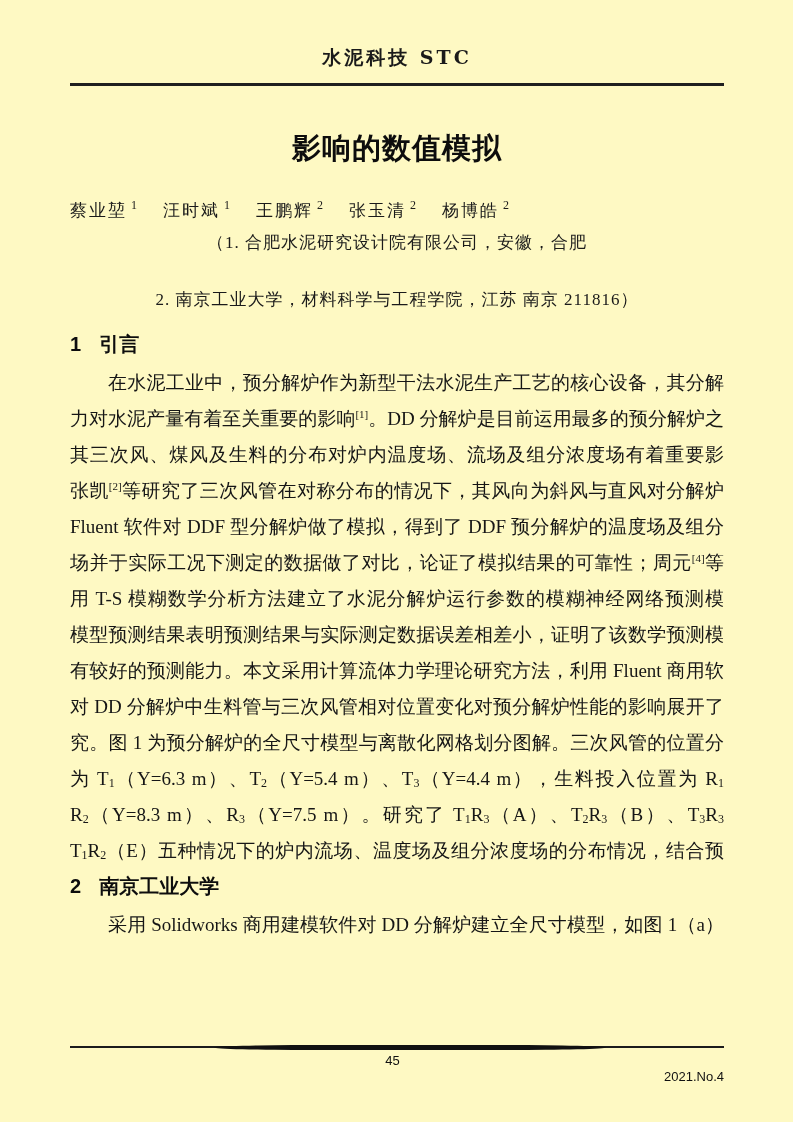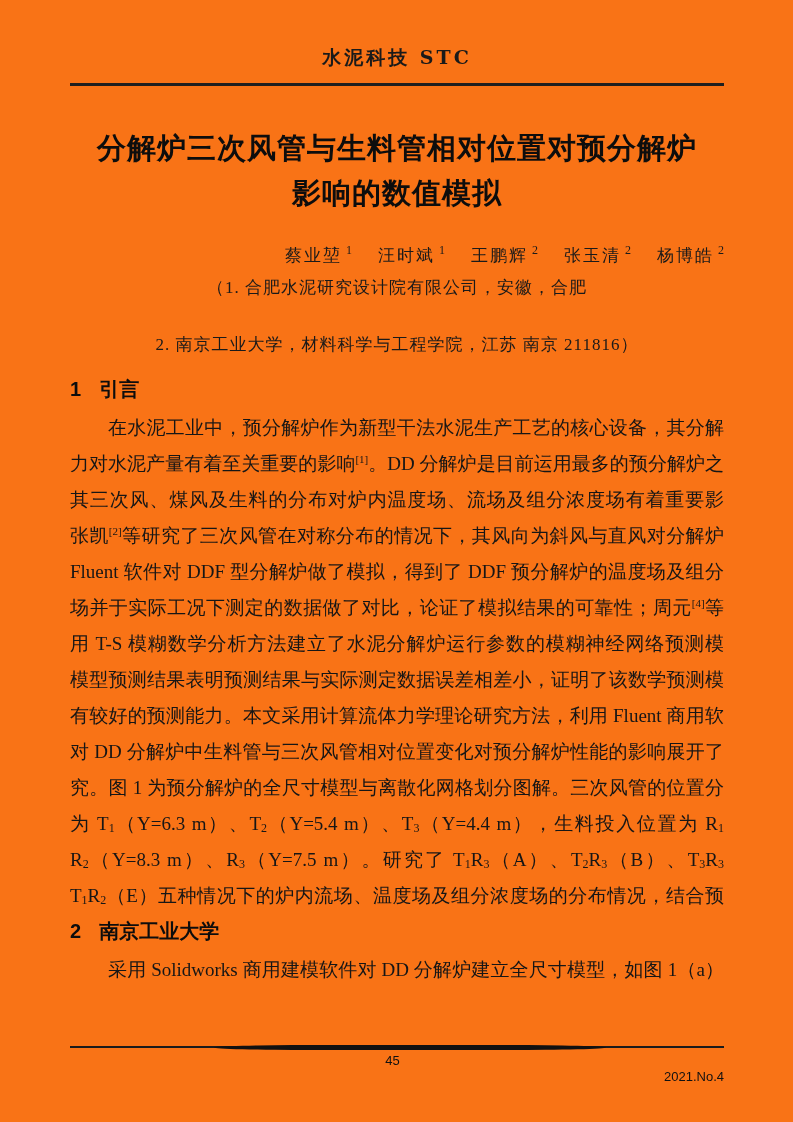--- a/index.html
+++ b/index.html
@@ -2,21 +2,21 @@
 <html lang="zh"><head>
 <meta charset="utf-8">
 <title>水泥科技 STC</title>
 <style>
   html,body{margin:0;padding:0;background:#ffffff;}
   .page{
     position:relative;
     width:793px;height:1122px;
     box-sizing:border-box;
     padding:0 69px 0 70px;
-    background:#f97316;
+    background:#fef9c3;
     color:#151515;
     display:flex;flex-direction:column;
     font-family:"Liberation Serif","DejaVu Serif",serif;
     overflow:hidden;
   }
   
   .running-head{
     margin-top:45px;text-align:center;
     font-size:19px;line-height:25px;letter-spacing:3px;
     font-family:"DejaVu Serif","Liberation Serif",serif;
@@ -26,21 +26,21 @@
   
   .title{
     margin:40px 0 0 0;text-align:center;
     font-family:"Liberation Sans","DejaVu Sans",sans-serif;
     font-weight:700;font-size:29px;line-height:45px;color:#0d0d0d;
   }
   .title .title-line{display:block;letter-spacing:1px;}
   
   .authors{
     margin-top:25px;height:26px;
-    display:flex;justify-content:flex-end;align-items:flex-end;gap:26px;
+    display:flex;justify-content:flex-start;align-items:flex-end;gap:26px;
     font-size:17px;color:#1a1a1a;
   }
   .author{white-space:nowrap;letter-spacing:2px;}
   .author sup{font-size:12px;vertical-align:7px;margin-left:4px;letter-spacing:0;}
   
   .affiliation{
     text-align:center;font-size:17px;line-height:29px;color:#1a1a1a;letter-spacing:1px;margin-top:28px;
   }
   .affiliation.first{margin-top:6px;}
   
@@ -82,21 +82,20 @@
 <body>
 
 <div class="page">
 
   <div class="running-head">
     <span>水泥科技 STC</span>
   </div>
   <div class="header-rule"></div>
 
   <h1 class="title">
-    <span class="title-line">分解炉三次风管与生料管相对位置对预分解炉</span>
     <span class="title-line">影响的数值模拟</span>
   </h1>
 
   <div class="authors">
       <span class="author"><span>蔡业堃</span><sup>1</sup></span>
       <span class="author"><span>汪时斌</span><sup>1</sup></span>
       <span class="author"><span>王鹏辉</span><sup>2</sup></span>
       <span class="author"><span>张玉清</span><sup>2</sup></span>
       <span class="author"><span>杨博皓</span><sup>2</sup></span>
     </div>

